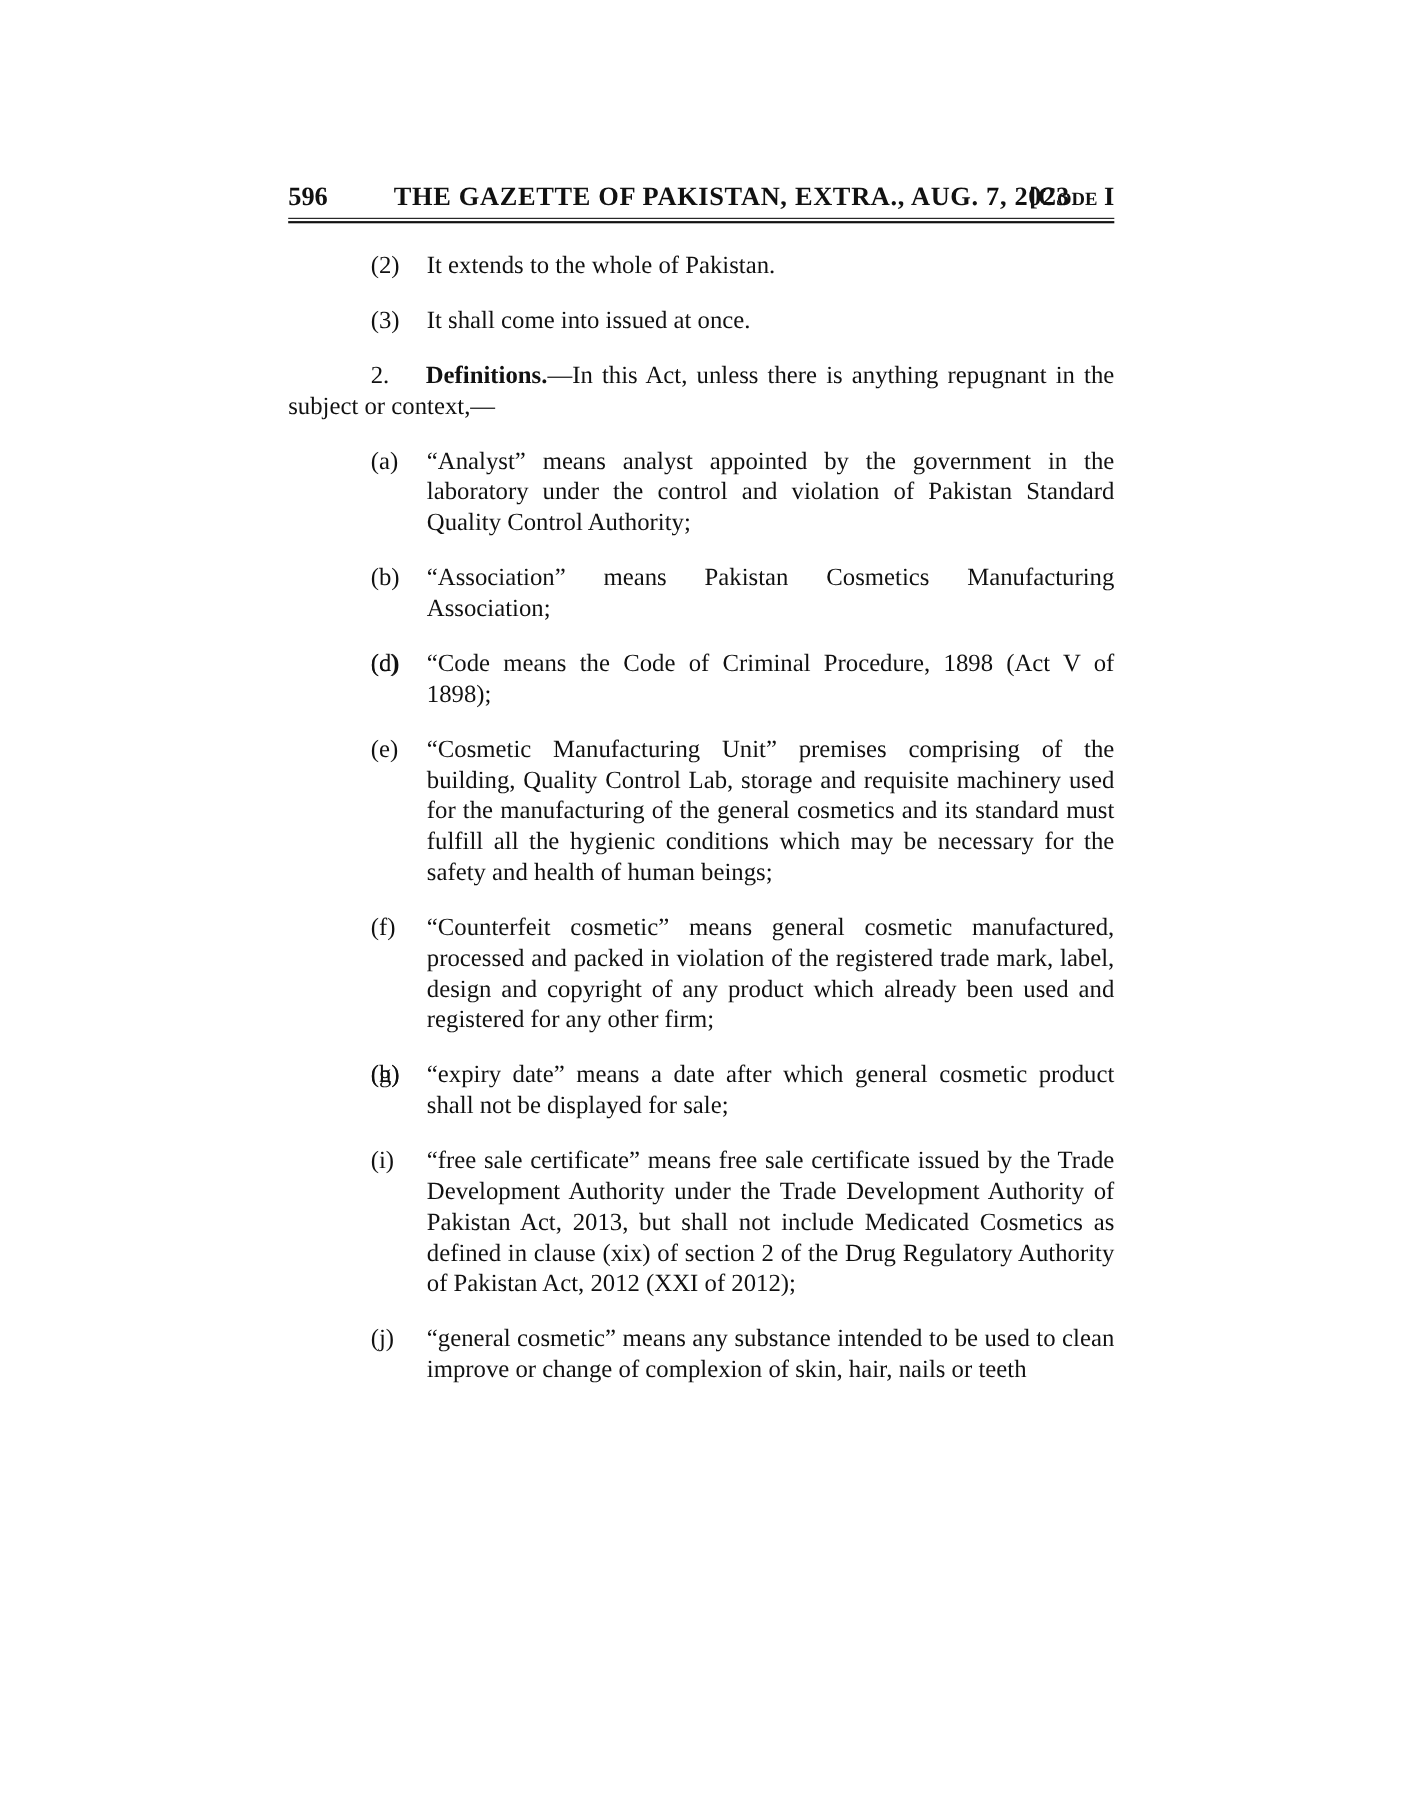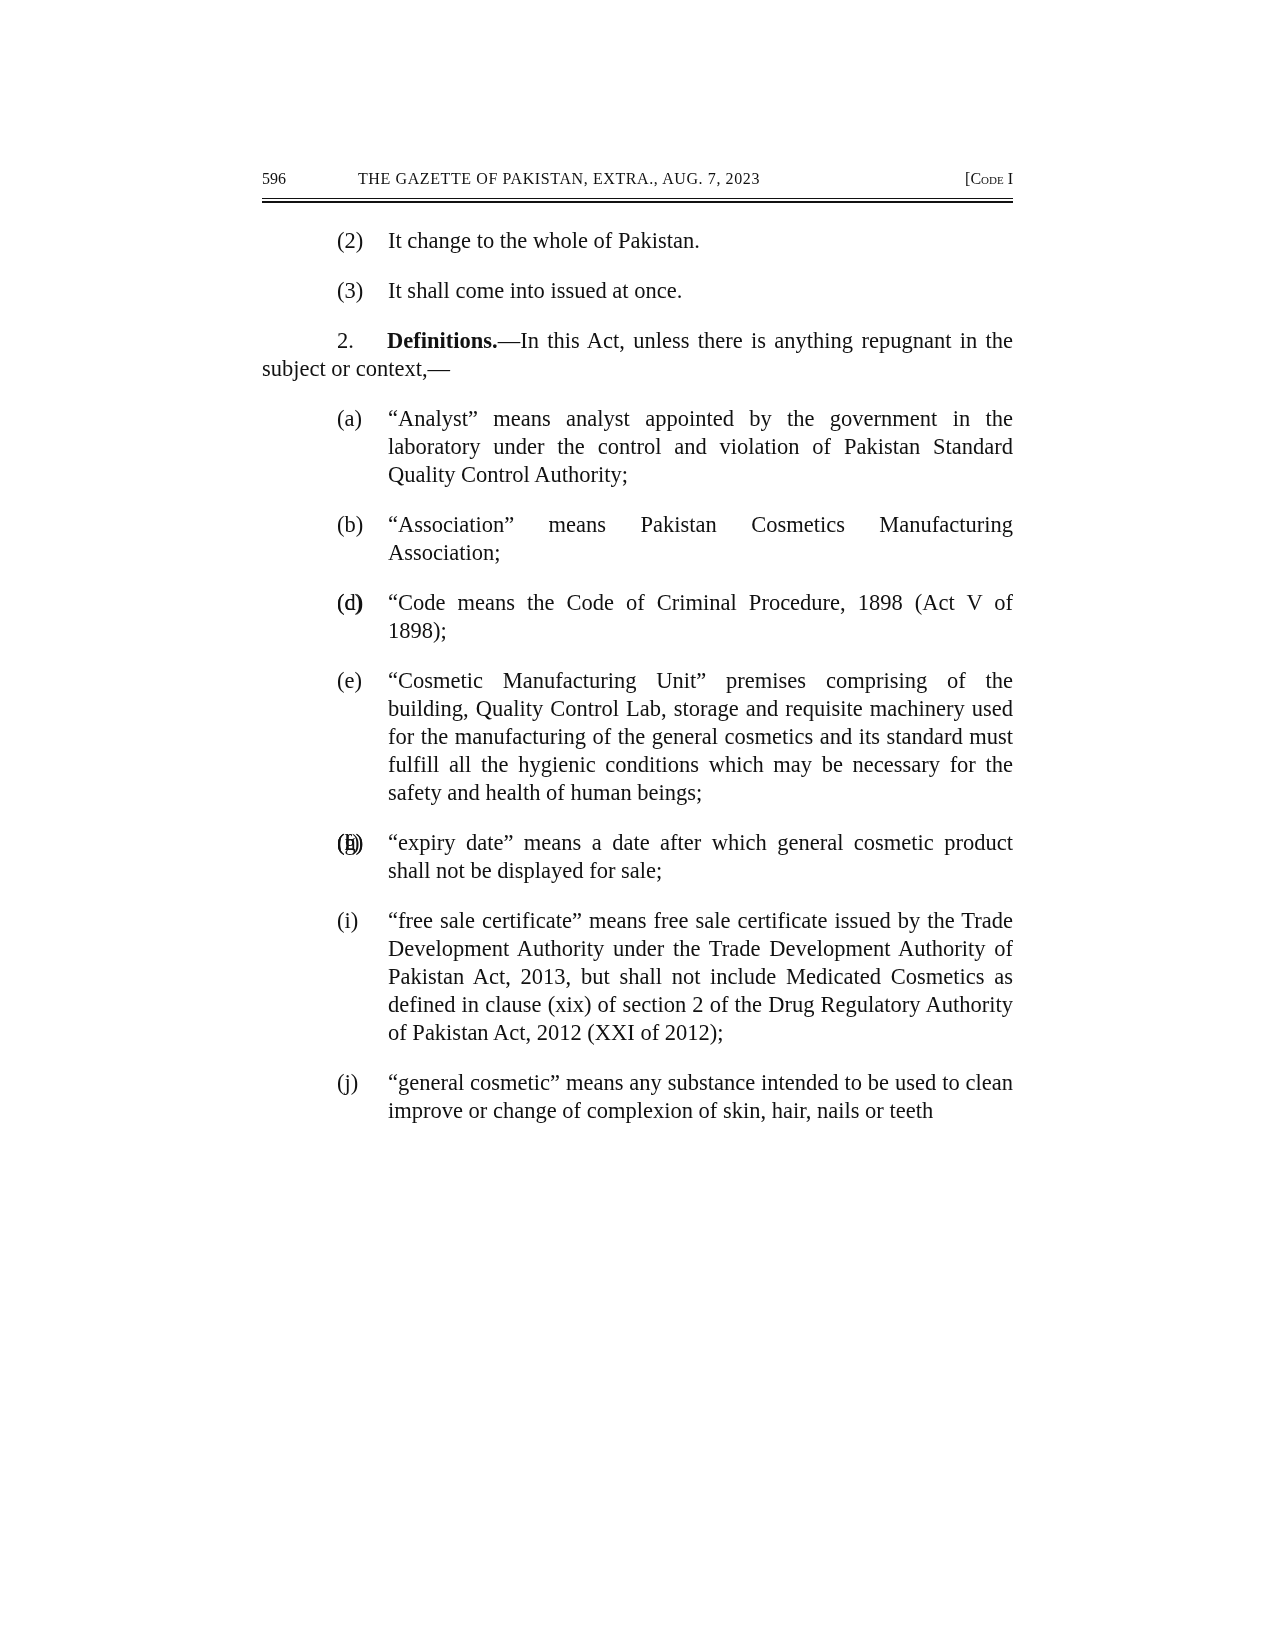--- a/index.html
+++ b/index.html
@@ -1,19 +1,19 @@
 <!DOCTYPE html>
 <html><head>
 <meta charset="utf-8">
 <style>
   html, body { margin: 0; padding: 0; background: #ffffff; }
   body { width: 1275px; height: 1650px; position: relative; overflow: hidden;
          font-family: "Liberation Serif", "DejaVu Serif", serif; color: #111; }
   .page { position: absolute; left: 262px; top: 166px; width: 751px; }
-  .header { position: relative; height: 26px; font-size: 16px; line-height: 26px; }
+  .header { position: relative; height: 26px; font-size: 24px; line-height: 26px; font-weight: bold; }
   .header .pnum { position: absolute; left: 0; top: 0; }
   .header .title { position: absolute; left: 96px; top: 0; letter-spacing: 0.6px; }
   .header .part { position: absolute; right: 0; top: 0; font-variant: small-caps; }
   .rule { margin-top: 6px; border-top: 1.5px solid #111; }
   .rule2 { margin-top: 2px; border-top: 2.5px solid #111; }
   .body { font-size: 22.5px; line-height: 28px; text-align: justify; }
   .sub { position: relative; padding-left: 126px; margin-top: 22px; }
   .sub:first-child { margin-top: 24px; }
   .sub .lbl { position: absolute; left: 75px; top: 0; }
   .para { margin-top: 22px; text-indent: 75px; }
@@ -33,21 +33,21 @@
     <span class="pnum">596</span>
     <span class="title">THE GAZETTE OF PAKISTAN, EXTRA., AUG. 7, 2023</span>
     <span class="part">[Code I</span>
   </div>
   <div class="rule"></div>
   <div class="rule2"></div>
 
   <div class="body">
     <div class="sub">
       <span class="lbl">(2)</span>
-      <span>It change to the whole of Pakistan.</span>
+      <span>It extends to the whole of Pakistan.</span>
     </div>
     <div class="sub">
       <span class="lbl">(3)</span>
       <span>It shall come into issued at once.</span>
     </div>
 
     <div class="para">
       <span class="num">2.</span><b>Definitions.</b><span>—In this Act, unless there is anything repugnant in the subject or context,—</span>
     </div>
 
@@ -66,20 +66,21 @@
       <div class="item">
         <span class="lbl">(d)</span>
         <span>“Code means the Code of Criminal Procedure, 1898 (Act V of 1898);</span>
       </div>
       <div class="item">
         <span class="lbl">(e)</span>
         <span>“Cosmetic Manufacturing Unit” premises comprising of the building, Quality Control Lab, storage and requisite machinery used for the manufacturing of the general cosmetics and its standard must fulfill all the hygienic conditions which may be necessary for the safety and health of human beings;</span>
       </div>
       <div class="item f">
         <span class="lbl">(f)</span>
+        <span>“Counterfeit cosmetic” means general cosmetic manufactured, processed and packed in violation of the registered trade mark, label, design and copyright of any product which already been used and registered for any other firm;</span>
       </div>
       <div class="item">
         <span class="lbl">(g)</span>
       </div>
       <div class="item">
         <span class="lbl">(h)</span>
         <span>“expiry date” means a date after which general cosmetic product shall not be displayed for sale;</span>
       </div>
       <div class="item">
         <span class="lbl">(i)</span>

